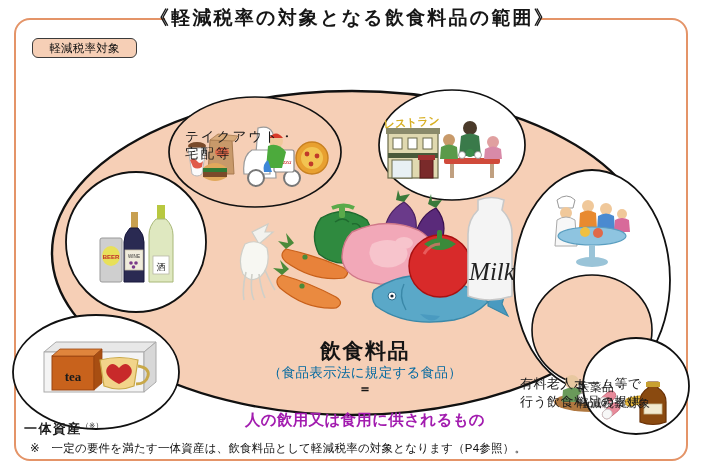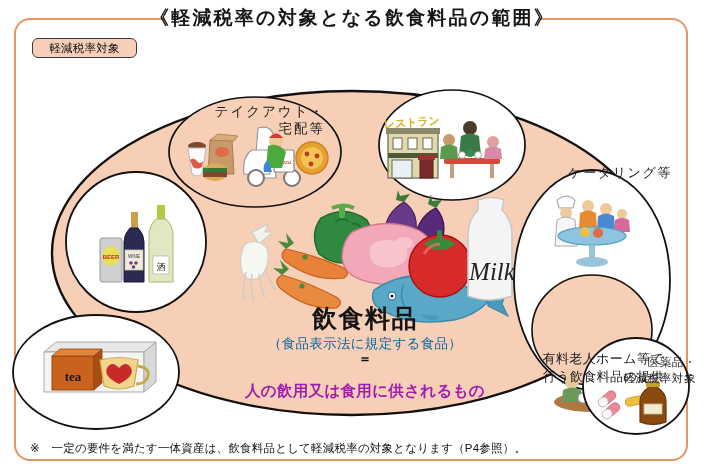--- a/index.html
+++ b/index.html
@@ -40,32 +40,32 @@
     font-size:11.5px;color:#111;margin-bottom:7px;
     letter-spacing:.2px;
   }
   .legend-box.reduced{background:#F6CFB6;}
   .legend-box.standard{background:#ffffff;}
 
   
   svg.canvas{position:absolute;left:0;top:0;width:705px;height:474px;}
 
   
-  .lbl{position:absolute;text-align:right;color:#1a1a1a;white-space:pre-line;line-height:1.24;}
+  .lbl{position:absolute;text-align:left;color:#1a1a1a;white-space:pre-line;line-height:1.24;margin-top:25px;}
   .lbl-takeout{left:185px;top:104px;width:140px;font-size:13.5px;letter-spacing:2px;}
   .lbl-gaishoku{left:400px;top:100px;width:110px;font-size:13.5px;letter-spacing:2px;}
   .lbl-catering{left:512px;top:165px;width:160px;font-size:13px;letter-spacing:1.6px;}
   .lbl-nursing{left:520px;top:350px;width:144px;font-size:13px;letter-spacing:.4px;line-height:1.35;}
   .lbl-shurui{left:86px;top:183px;width:100px;font-size:13.5px;letter-spacing:2px;}
   .lbl-ittai{left:24px;top:396px;width:150px;font-size:13px;font-weight:bold;letter-spacing:1.4px;}
   .lbl-ittai .sup{font-size:7.5px;vertical-align:super;font-weight:normal;letter-spacing:0;}
   .lbl-medicine{left:578px;top:355px;width:118px;font-size:11.5px;letter-spacing:.6px;line-height:1.38;}
 
   .center-block{position:absolute;left:215px;top:305px;width:300px;text-align:center;}
-  .c-main{font-size:25px;font-weight:bold;color:#141414;letter-spacing:1.5px;line-height:1.1;}
+  .c-main{font-size:21px;font-weight:bold;color:#141414;letter-spacing:1.5px;line-height:1.1;margin-top:34px;}
   .c-sub{font-size:13.5px;color:#0369a1;letter-spacing:.3px;margin-top:3px;line-height:1.15;}
   .c-eq{font-size:13px;font-weight:bold;color:#141414;line-height:1.05;margin-top:1px;}
   .c-red{font-size:15.5px;font-weight:bold;color:#a21caf;letter-spacing:.3px;line-height:1.15;margin-top:16px;}
 
   .footnote{
     position:absolute;left:30px;top:441px;width:600px;
     font-size:11.5px;color:#111;letter-spacing:.2px;white-space:nowrap;
   }
 </style>
 </head>
@@ -325,23 +325,23 @@
         </g>
         <path d="M648 382 l10 0 l0 6 q8 5 8 14 l0 20 q-13 5 -26 0 l0 -20 q0 -9 8 -14 z" fill="#8a4a10" stroke="#6a3208" stroke-width="1.2"></path>
         <rect x="646" y="382" width="14" height="5" fill="#c8a030"></rect>
         <rect x="644" y="404" width="18" height="10" fill="#f2ead0" stroke="#c8b890" stroke-width=".8"></rect>
       </g>
     </g>
   </svg>
 
   <div class="lbl lbl-takeout">テイクアウト・
 宅配等</div>
-  <div class="lbl lbl-catering">ケータリング等</div>
   <div class="lbl lbl-nursing">有料老人ホーム等で
 行う飲食料品の提供</div>
+  <div class="lbl lbl-ittai"><span>一体資産</span><span class="sup">（※）</span></div>
   <div class="lbl lbl-medicine">医薬品・
 軽減税率対象</div>
 
   <div class="center-block">
     <div class="c-main">飲食料品</div>
     <div class="c-sub">（食品表示法に規定する食品）</div>
     <div class="c-eq">＝</div>
     <div class="c-red">人の飲用又は食用に供されるもの</div>
   </div>
 

